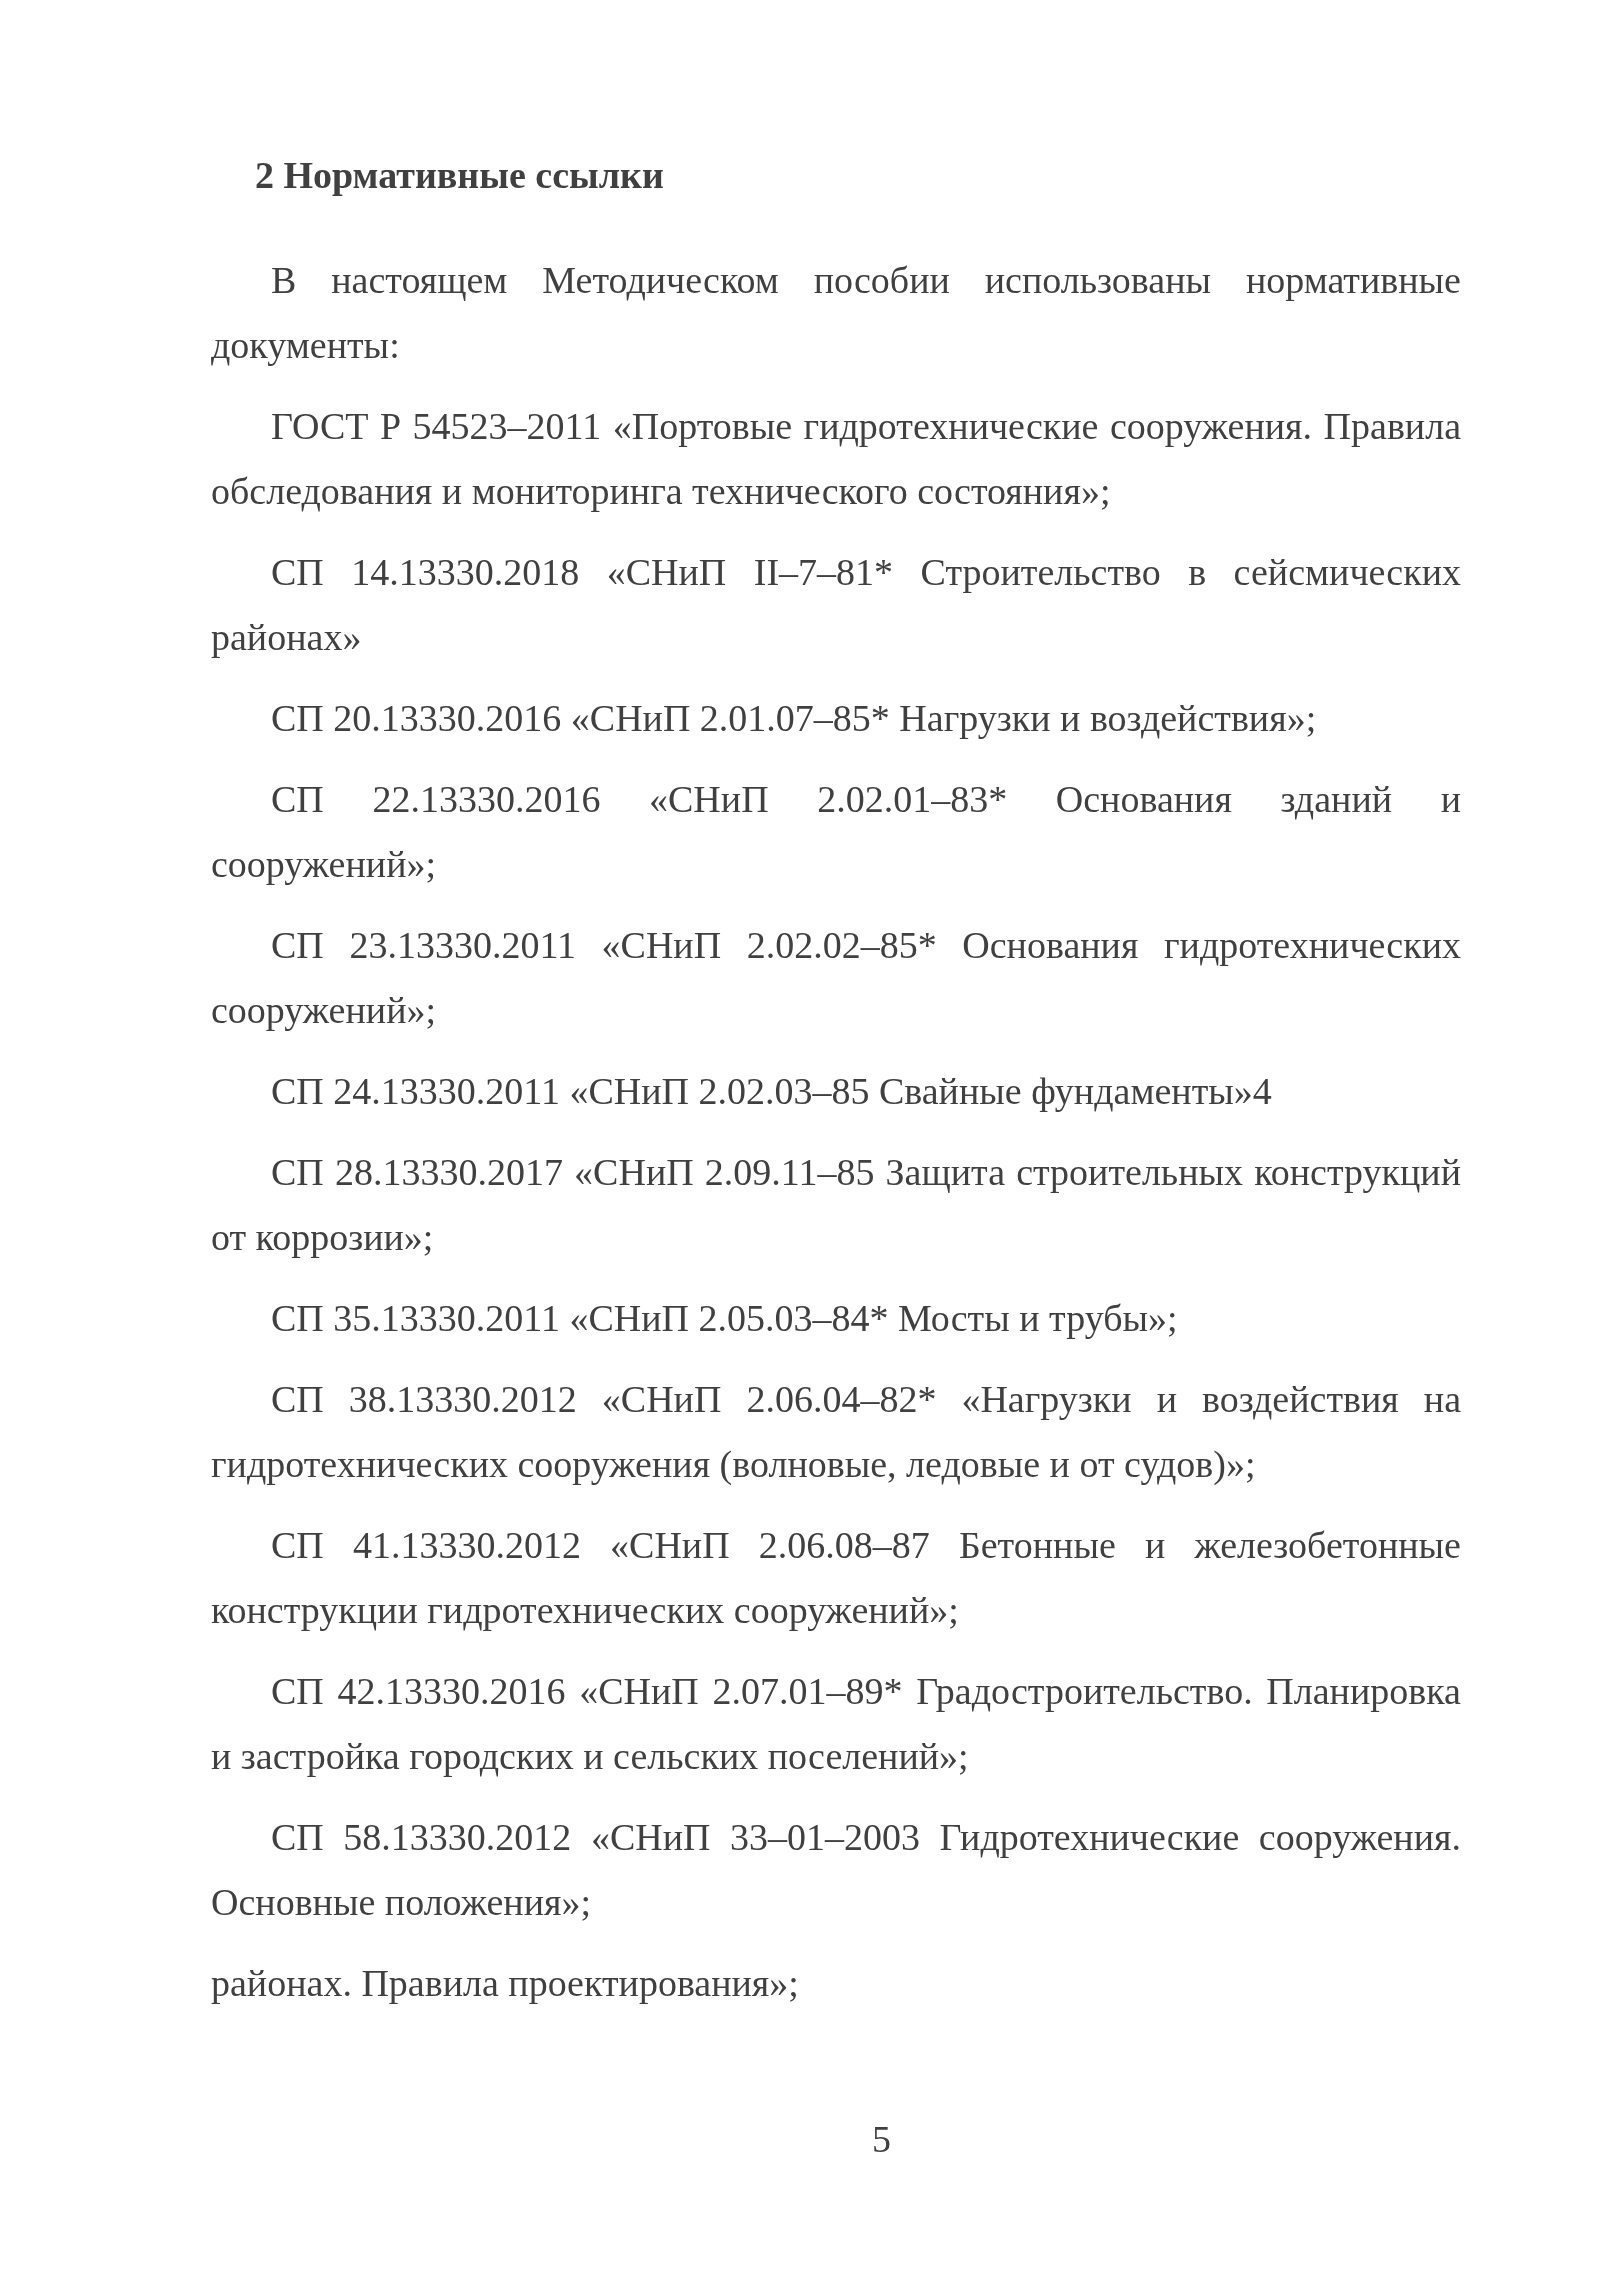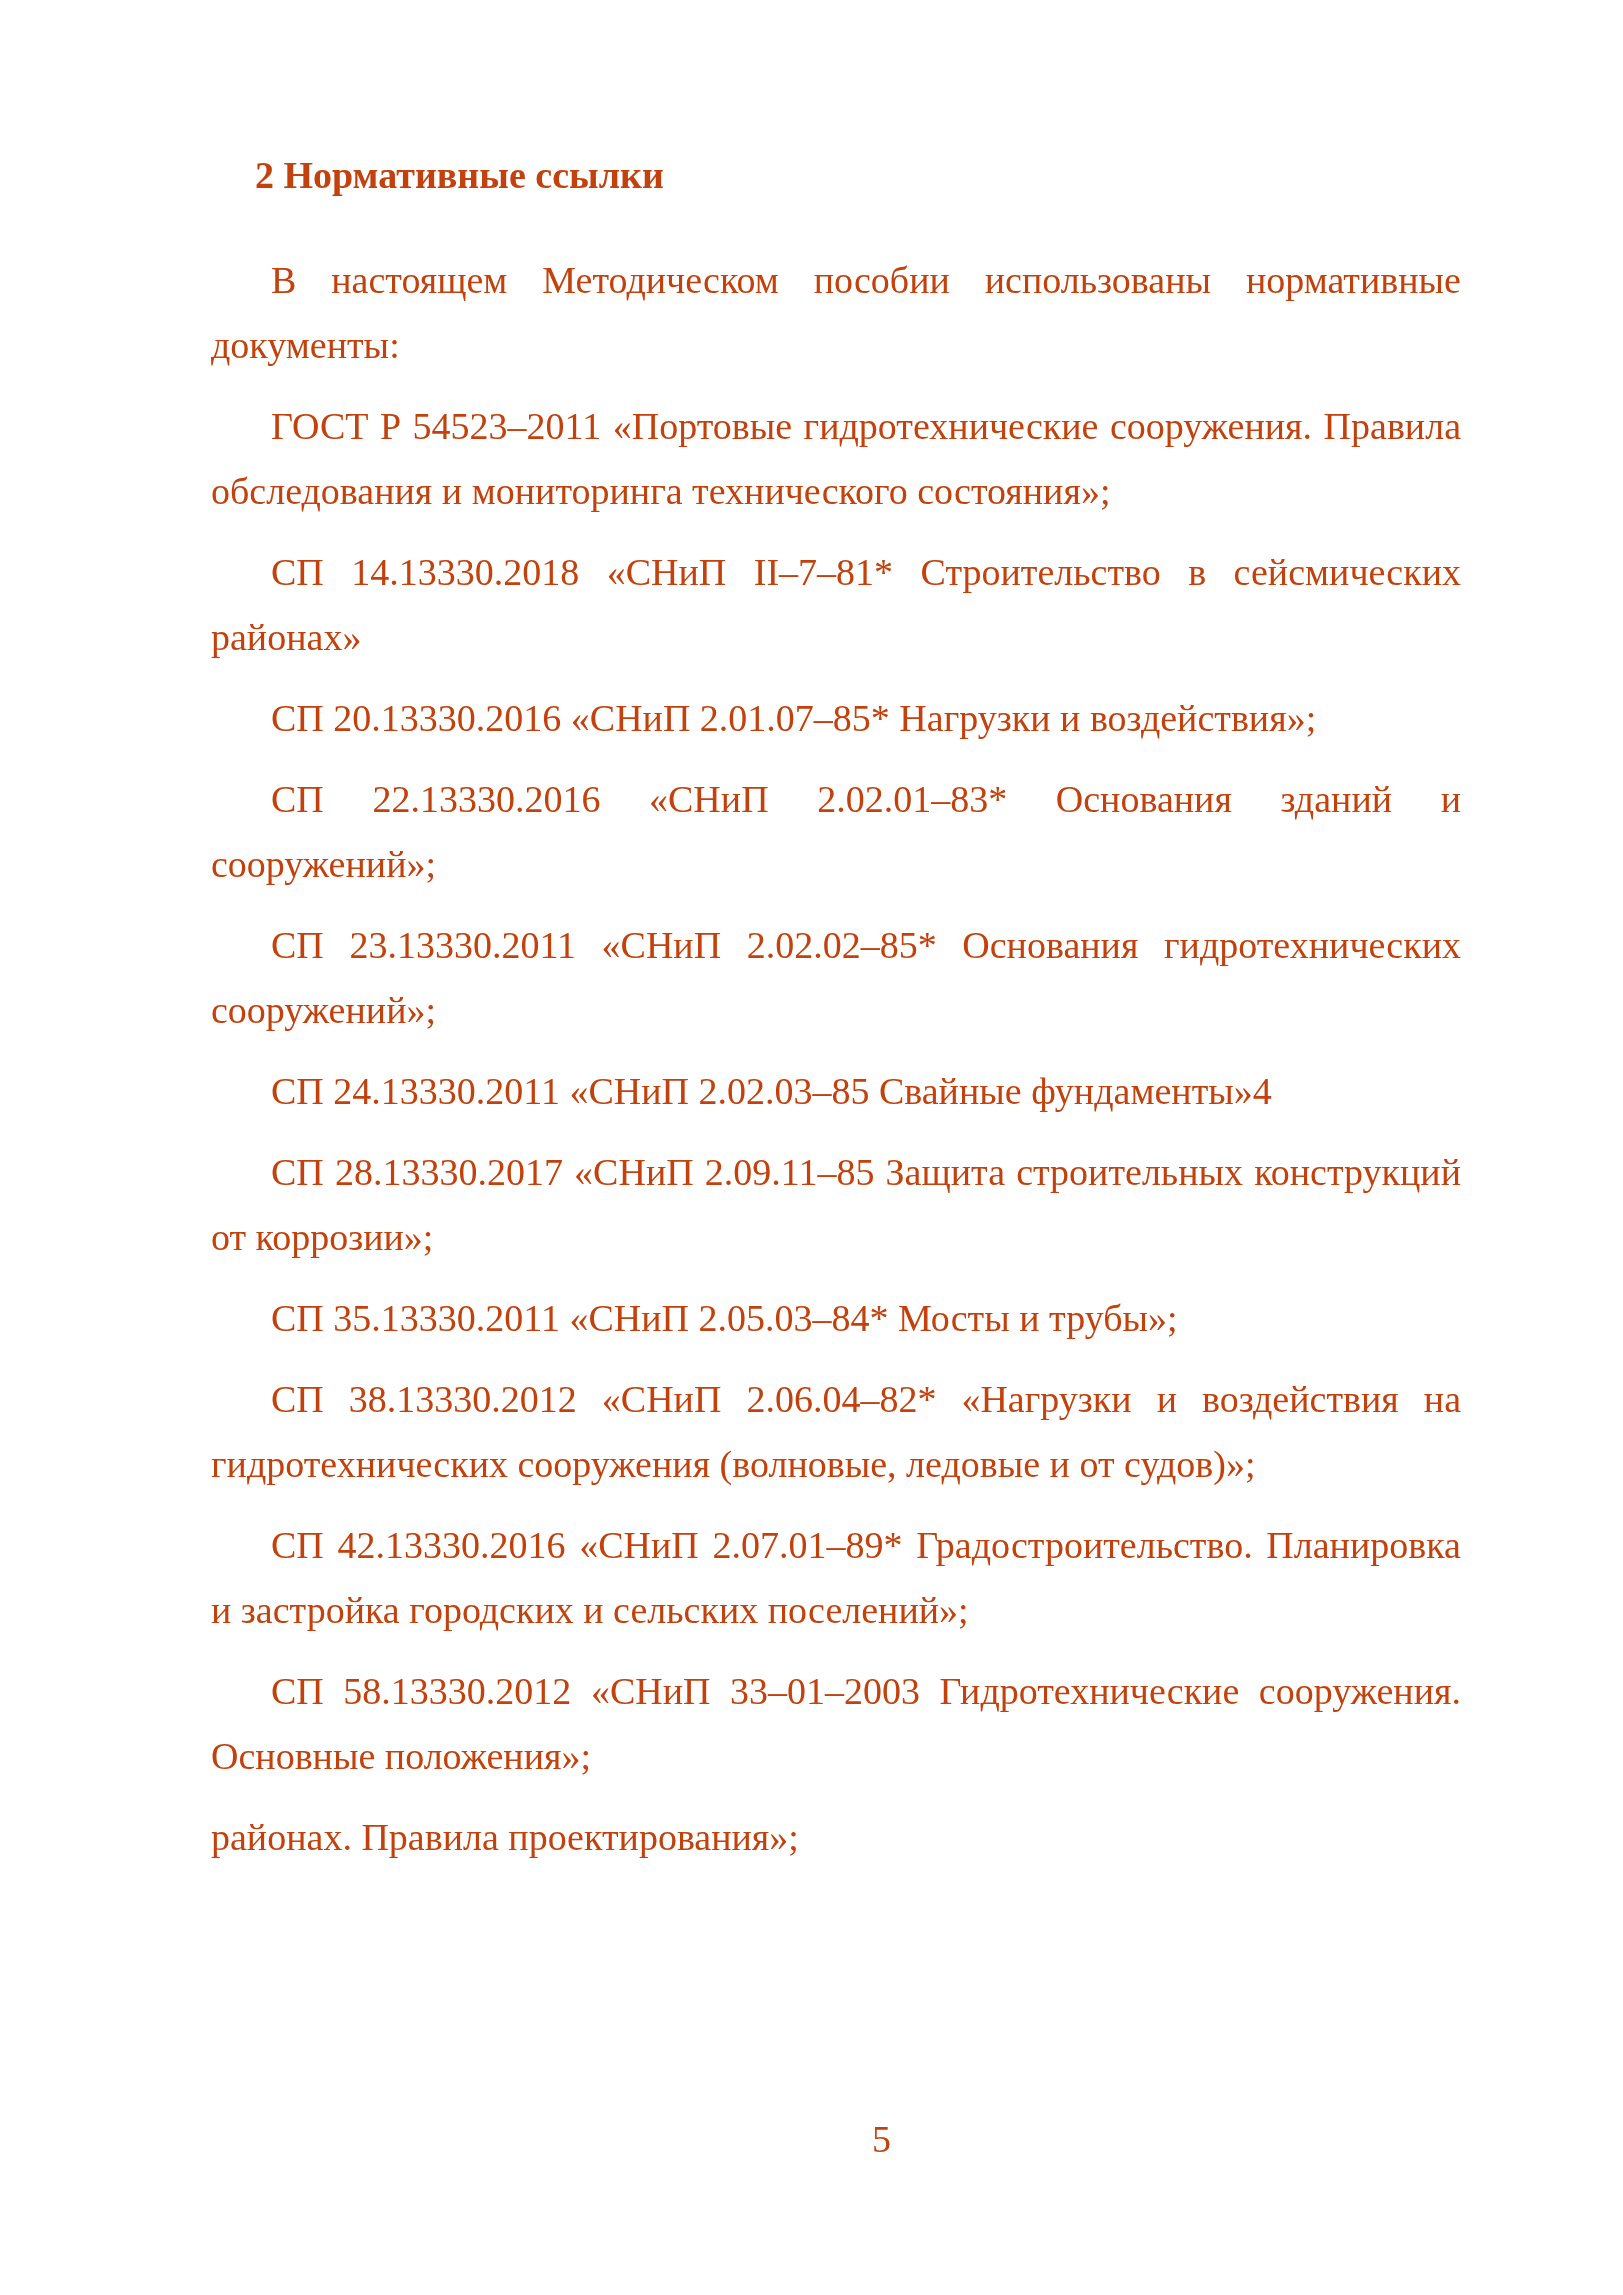--- a/index.html
+++ b/index.html
@@ -5,21 +5,21 @@
   html, body {
     margin: 0;
     padding: 0;
     background: #8a8a8a;
   }
   .page {
     position: relative;
     width: 1623px;
     height: 2295px;
     background: #ffffff;
-    color: #c2410c;
+    color: #404040;
     font-family: "Liberation Serif", "DejaVu Serif", serif;
     font-size: 38px;
     overflow: hidden;
   }
   .heading {
     position: absolute;
     top: 143px;
     left: 195px;
     right: 146px;
     padding-left: 60px;
@@ -92,20 +92,24 @@
         <div class="line">от коррозии»;</div>
       </div>
       <div class="paragraph">
         <div class="line indent">СП 35.13330.2011 «СНиП 2.05.03–84* Мосты и трубы»;</div>
       </div>
       <div class="paragraph">
         <div class="line indent justify">СП 38.13330.2012 «СНиП 2.06.04–82* «Нагрузки и воздействия на</div>
         <div class="line">гидротехнических сооружения (волновые, ледовые и от судов)»;</div>
       </div>
       <div class="paragraph">
+        <div class="line indent justify">СП 41.13330.2012 «СНиП 2.06.08–87 Бетонные и железобетонные</div>
+        <div class="line">конструкции гидротехнических сооружений»;</div>
+      </div>
+      <div class="paragraph">
         <div class="line indent justify">СП 42.13330.2016 «СНиП 2.07.01–89* Градостроительство. Планировка</div>
         <div class="line">и застройка городских и сельских поселений»;</div>
       </div>
       <div class="paragraph">
         <div class="line indent justify">СП 58.13330.2012 «СНиП 33–01–2003 Гидротехнические сооружения.</div>
         <div class="line">Основные положения»;</div>
       </div>
       <div class="paragraph">
         <div class="line">районах. Правила проектирования»;</div>
       </div>

